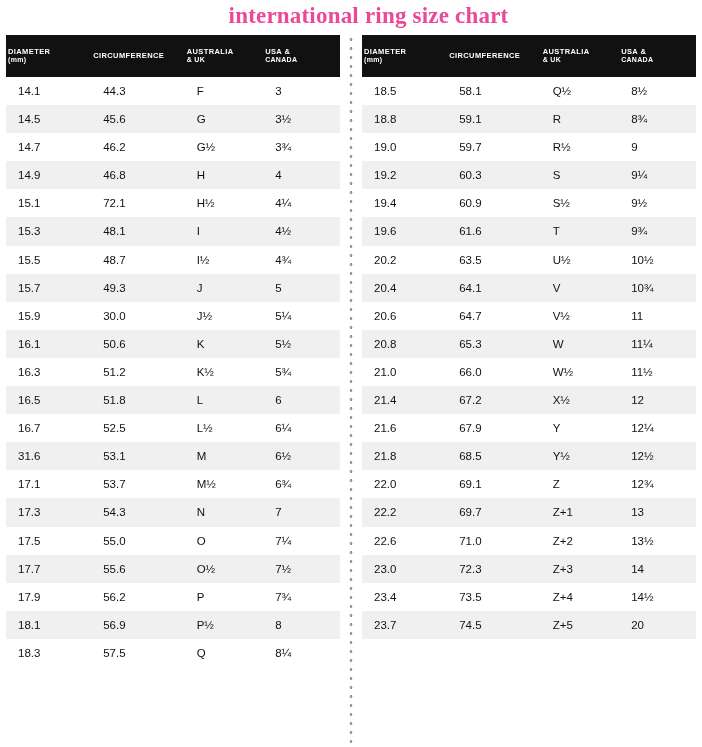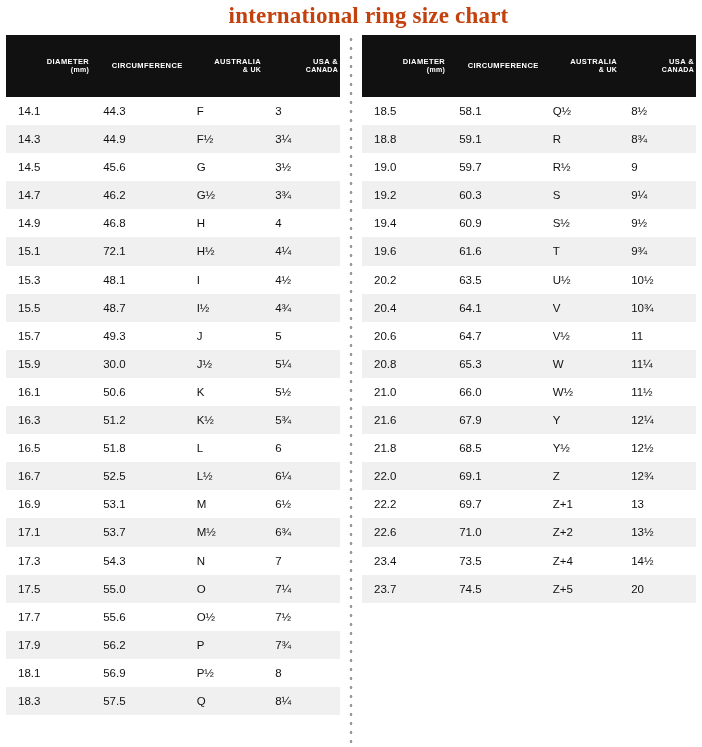--- a/index.html
+++ b/index.html
@@ -20,21 +20,21 @@
     position: relative;
     box-sizing: border-box;
   }
   .chart-title {
     font-family: "Liberation Serif", serif;
     font-weight: bold;
     font-size: 23px;
     text-align: center;
     letter-spacing: 0.2px;
     margin: 3px 0 6px 0;
-    color: #c2410c;
+    color: #ec4899;
     padding-left: 35px;
   }
   .tables {
     display: flex;
     flex-direction: row;
     align-items: flex-start;
     justify-content: space-between;
     padding: 0 6px;
     box-sizing: border-box;
     width: 702px;
@@ -46,22 +46,22 @@
     border-collapse: collapse;
     width: 100%;
     table-layout: fixed;
   }
   table.size-table th {
     background: #111111;
     color: #ffffff;
     font-size: 7.5px;
     font-weight: bold;
     letter-spacing: 0.4px;
-    text-align: right;
-    padding: 16px 2px;
+    text-align: left;
+    padding: 6px 2px;
     line-height: 1.25;
     border: none;
     height: 30px;
     vertical-align: middle;
   }
   table.size-table td {
     font-size: 11.5px;
     color: #111111;
     padding: 0 0 0 12px;
     height: 28.1px;
@@ -135,26 +135,20 @@
           </tr>
         </thead>
         <tbody id="left-body">
             <tr>
               <td>14.1</td>
               <td>44.3</td>
               <td>F</td>
               <td>3</td>
             </tr>
             <tr>
-              <td>14.3</td>
-              <td>44.9</td>
-              <td>F½</td>
-              <td>3¼</td>
-            </tr>
-            <tr>
               <td>14.5</td>
               <td>45.6</td>
               <td>G</td>
               <td>3½</td>
             </tr>
             <tr>
               <td>14.7</td>
               <td>46.2</td>
               <td>G½</td>
               <td>3¾</td>
@@ -213,21 +207,21 @@
               <td>L</td>
               <td>6</td>
             </tr>
             <tr>
               <td>16.7</td>
               <td>52.5</td>
               <td>L½</td>
               <td>6¼</td>
             </tr>
             <tr>
-              <td>16.9</td>
+              <td>31.6</td>
               <td>53.1</td>
               <td>M</td>
               <td>6½</td>
             </tr>
             <tr>
               <td>17.1</td>
               <td>53.7</td>
               <td>M½</td>
               <td>6¾</td>
             </tr>
@@ -361,20 +355,26 @@
               <td>W</td>
               <td>11¼</td>
             </tr>
             <tr>
               <td>21.0</td>
               <td>66.0</td>
               <td>W½</td>
               <td>11½</td>
             </tr>
             <tr>
+              <td>21.4</td>
+              <td>67.2</td>
+              <td>X½</td>
+              <td>12</td>
+            </tr>
+            <tr>
               <td>21.6</td>
               <td>67.9</td>
               <td>Y</td>
               <td>12¼</td>
             </tr>
             <tr>
               <td>21.8</td>
               <td>68.5</td>
               <td>Y½</td>
               <td>12½</td>
@@ -391,20 +391,26 @@
               <td>Z+1</td>
               <td>13</td>
             </tr>
             <tr>
               <td>22.6</td>
               <td>71.0</td>
               <td>Z+2</td>
               <td>13½</td>
             </tr>
             <tr>
+              <td>23.0</td>
+              <td>72.3</td>
+              <td>Z+3</td>
+              <td>14</td>
+            </tr>
+            <tr>
               <td>23.4</td>
               <td>73.5</td>
               <td>Z+4</td>
               <td>14½</td>
             </tr>
             <tr>
               <td>23.7</td>
               <td>74.5</td>
               <td>Z+5</td>
               <td>20</td>

